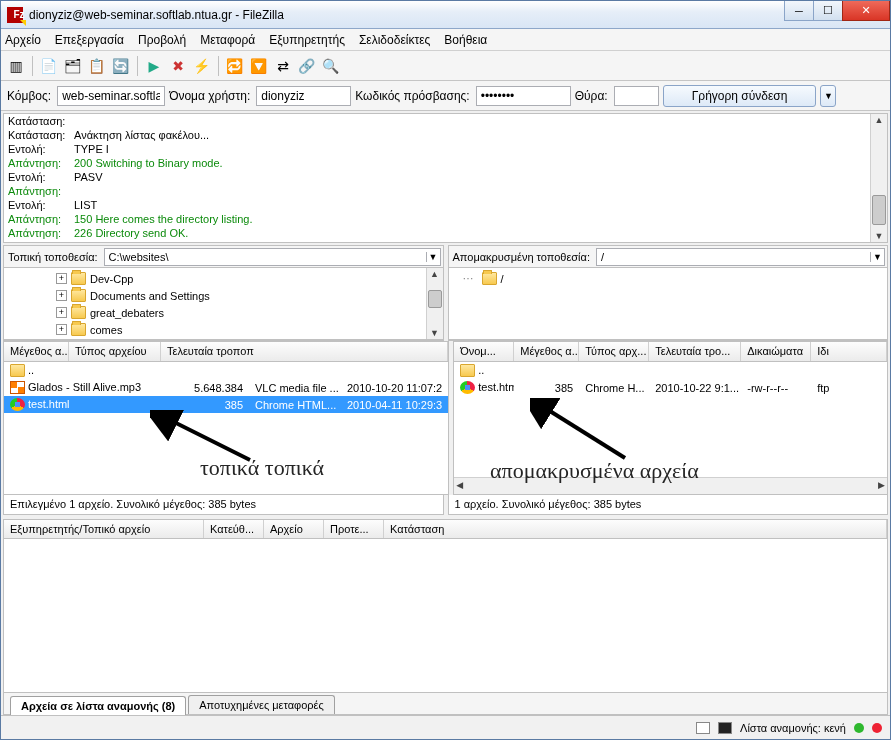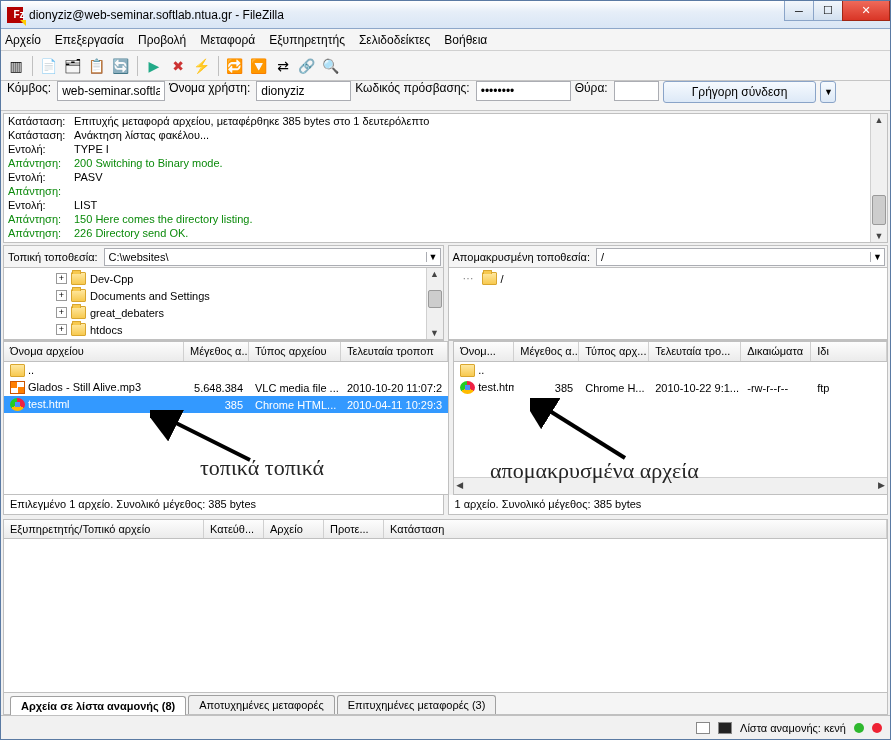--- a/index.html
+++ b/index.html
@@ -89,20 +89,21 @@
     display: flex; align-items: center; justify-content: center;
     font-size: 14px;
   }
   .tbsep { width: 1px; height: 20px; background: #c0c0c0; margin: 0 3px; }
   
   .qcbar {
     height: 30px;
     background: #f5f5f5;
     border-bottom: 1px solid #c5c5c5;
     display: flex;
+    align-items: center;
     padding: 0 6px;
     gap: 4px;
     font-size: 12px;
   }
   .qcbar label { margin-right: 2px; }
   .qcbar input[type=text], .qcbar input[type=password] {
     border: 1px solid #abadb3;
     padding: 2px 4px;
     height: 20px;
     font-size: 12px;
@@ -284,21 +285,20 @@
   <label>Θύρα:</label>
   <input type="text" style="width: 45px;" value="">
   <button class="qcbtn">Γρήγορη σύνδεση</button>
   <div class="qcdrop">▼</div>
 </div>
 
 <div class="logpane">
   <div id="loglines">
       <div class="logrow ">
         <span class="lbl">Κατάσταση:</span>
-        <span>Επιτυχής μεταφορά αρχείου, μεταφέρθηκε 385 bytes στο 1 δευτερόλεπτο</span>
       </div>
       <div class="logrow ">
         <span class="lbl">Κατάσταση:</span>
         <span>Ανάκτηση λίστας φακέλου...</span>
       </div>
       <div class="logrow ">
         <span class="lbl">Εντολή:</span>
         <span>TYPE I</span>
       </div>
       <div class="logrow green">
@@ -357,21 +357,21 @@
             <span>Documents and Settings</span>
           </div>
           <div class="treeitem">
             <span class="exp">+</span>
             <span class="foldericon"></span>
             <span>great_debaters</span>
           </div>
           <div class="treeitem">
             <span class="exp">+</span>
             <span class="foldericon"></span>
-            <span>htdocs</span>
+            <span>comes</span>
           </div>
         </div>
       <div class="scroll">
           <div class="thumb"></div>
         </div>
     </div>
   </div>
 
   <div class="pane" style="flex-basis:50%">
     <div class="pathbar">
@@ -388,21 +388,20 @@
         <span>/</span>
       </div>
     </div>
   </div>
 </div>
 
 <div class="sitepanes" style="flex:1">
   <div class="pane">
     <div class="listview">
       <div class="listhdr">
-        <div class="col" style="width:180px">Όνομα αρχείου</div>
         <div class="col" style="width:65px">Μέγεθος α...</div>
         <div class="col" style="width:92px">Τύπος αρχείου</div>
         <div class="col" style="flex:1">Τελευταία τροποπ</div>
       </div>
       <div class="listbody" id="localrows">
           <div class="listrow">
             <div class="cell" style="width:180px"><span class="fileicon fi-folder"></span>..</div>
             <div class="cell" style="width:65px;text-align:right"></div>
             <div class="cell" style="width:92px"></div>
             <div class="cell" style="flex:1"></div>
@@ -465,21 +464,20 @@
   <div class="col" style="width:60px">Κατεύθ...</div>
   <div class="col" style="width:60px">Αρχείο</div>
   <div class="col" style="width:60px">Προτε...</div>
   <div class="col" style="flex:1">Κατάσταση</div>
 </div>
 <div class="queuebody" style="height:96px"></div>
 
 <div class="tabrow">
   <div class="tab active">Αρχεία σε λίστα αναμονής (8)</div>
   <div class="tab">Αποτυχημένες μεταφορές</div>
-  <div class="tab">Επιτυχημένες μεταφορές (3)</div>
 </div>
 
 <div class="bottombar">
   <span class="minicon"></span>
   <span class="minicon" style="background:#222;color:#3f3;font-size:7px;text-align:center"></span>
   <span>Λίστα αναμονής: κενή</span>
   <span class="indicator ind-green"></span>
   <span class="indicator ind-red"></span>
 </div>
 

